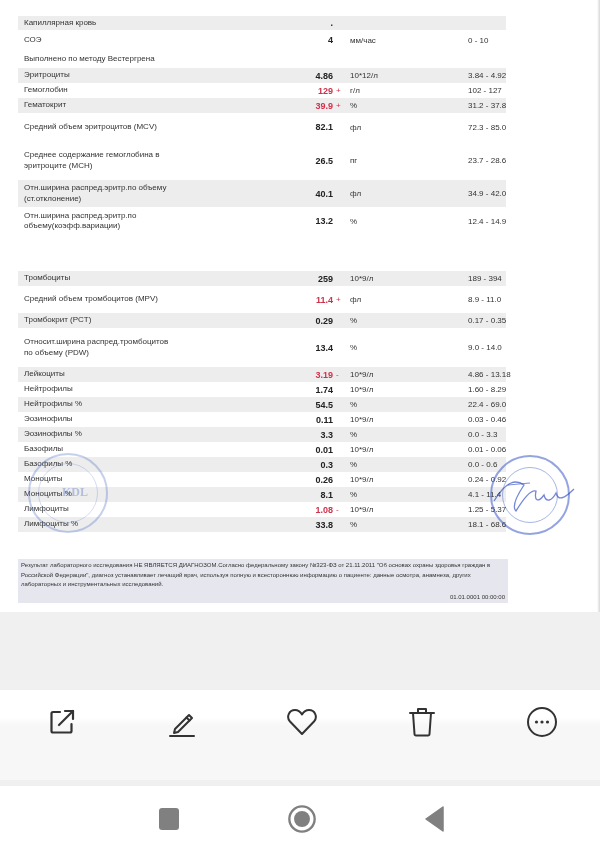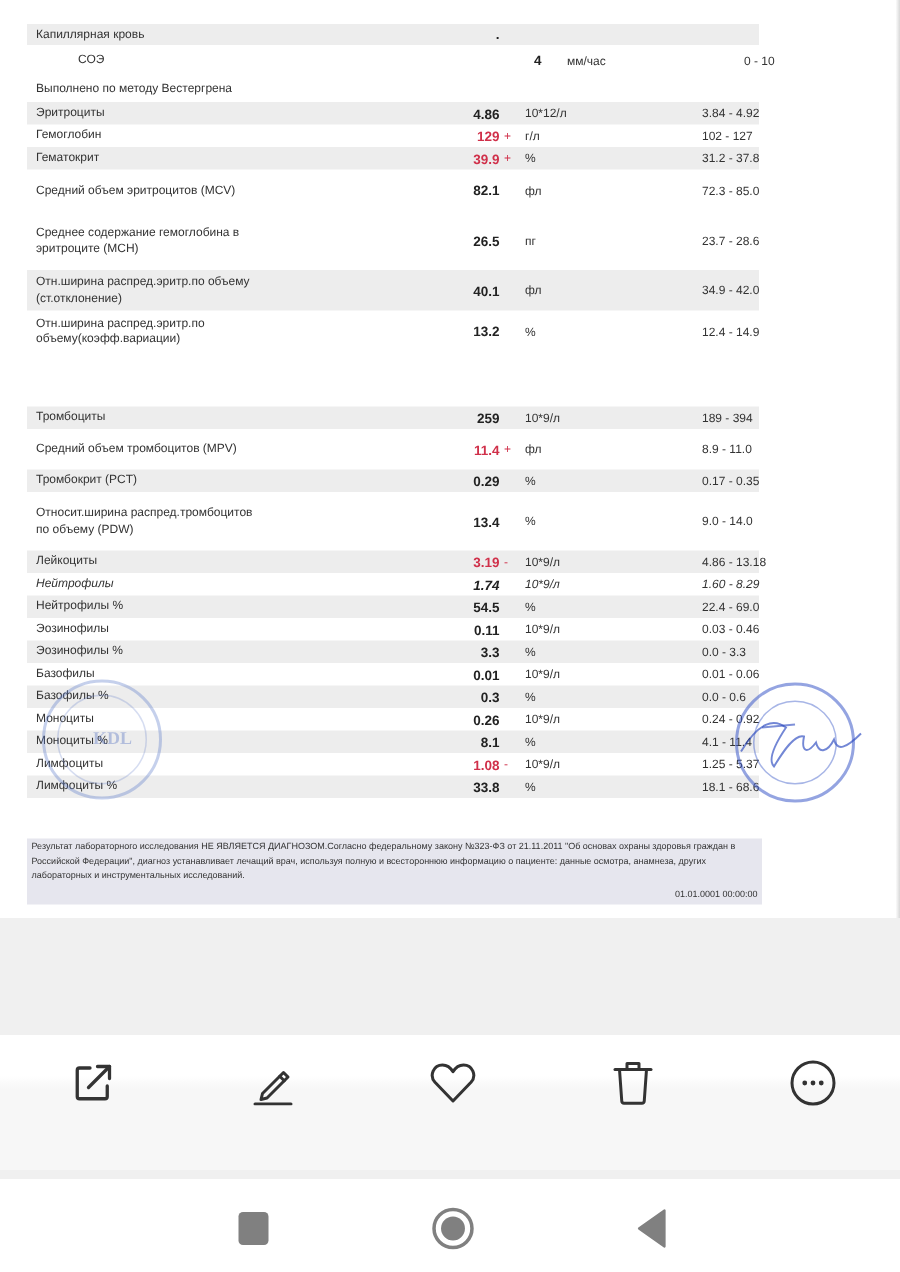--- a/index.html
+++ b/index.html
@@ -83,21 +83,21 @@
 
 <div class="doc">
   <div class="rows" id="rows">
       <div class="row shaded" style="height: 14px;">
         <span class="name">Капиллярная кровь</span>
         <span class="val">.</span>
         <span class="mark"></span>
         <span class="unit"></span>
         <span class="ref"></span>
       </div>
-      <div class="row" style="height: 20px; margin-left: 28px;">
+      <div class="row" style="height: 20px;">
         <span class="name">СОЭ</span>
         <span class="val">4</span>
         <span class="mark"></span>
         <span class="unit">мм/час</span>
         <span class="ref">0 - 10</span>
       </div>
       <div class="row" style="height: 18px;">
         <span class="name">Выполнено по методу Вестергрена</span>
         <span class="val"></span>
         <span class="mark"></span>
@@ -181,21 +181,21 @@
         <span class="unit">%</span>
         <span class="ref">9.0 - 14.0</span>
       </div>
       <div class="row shaded" style="height: 15px; padding-left: 24px;">
         <span class="name">Лейкоциты</span>
         <span class="val flag">3.19</span>
         <span class="mark">-</span>
         <span class="unit">10*9/л</span>
         <span class="ref">4.86 - 13.18</span>
       </div>
-      <div class="row" style="height: 15px; font-style: italic;">
+      <div class="row" style="height: 15px;">
         <span class="name">Нейтрофилы</span>
         <span class="val">1.74</span>
         <span class="mark"></span>
         <span class="unit">10*9/л</span>
         <span class="ref">1.60 - 8.29</span>
       </div>
       <div class="row shaded" style="height: 15px;">
         <span class="name">Нейтрофилы %</span>
         <span class="val">54.5</span>
         <span class="mark"></span>

